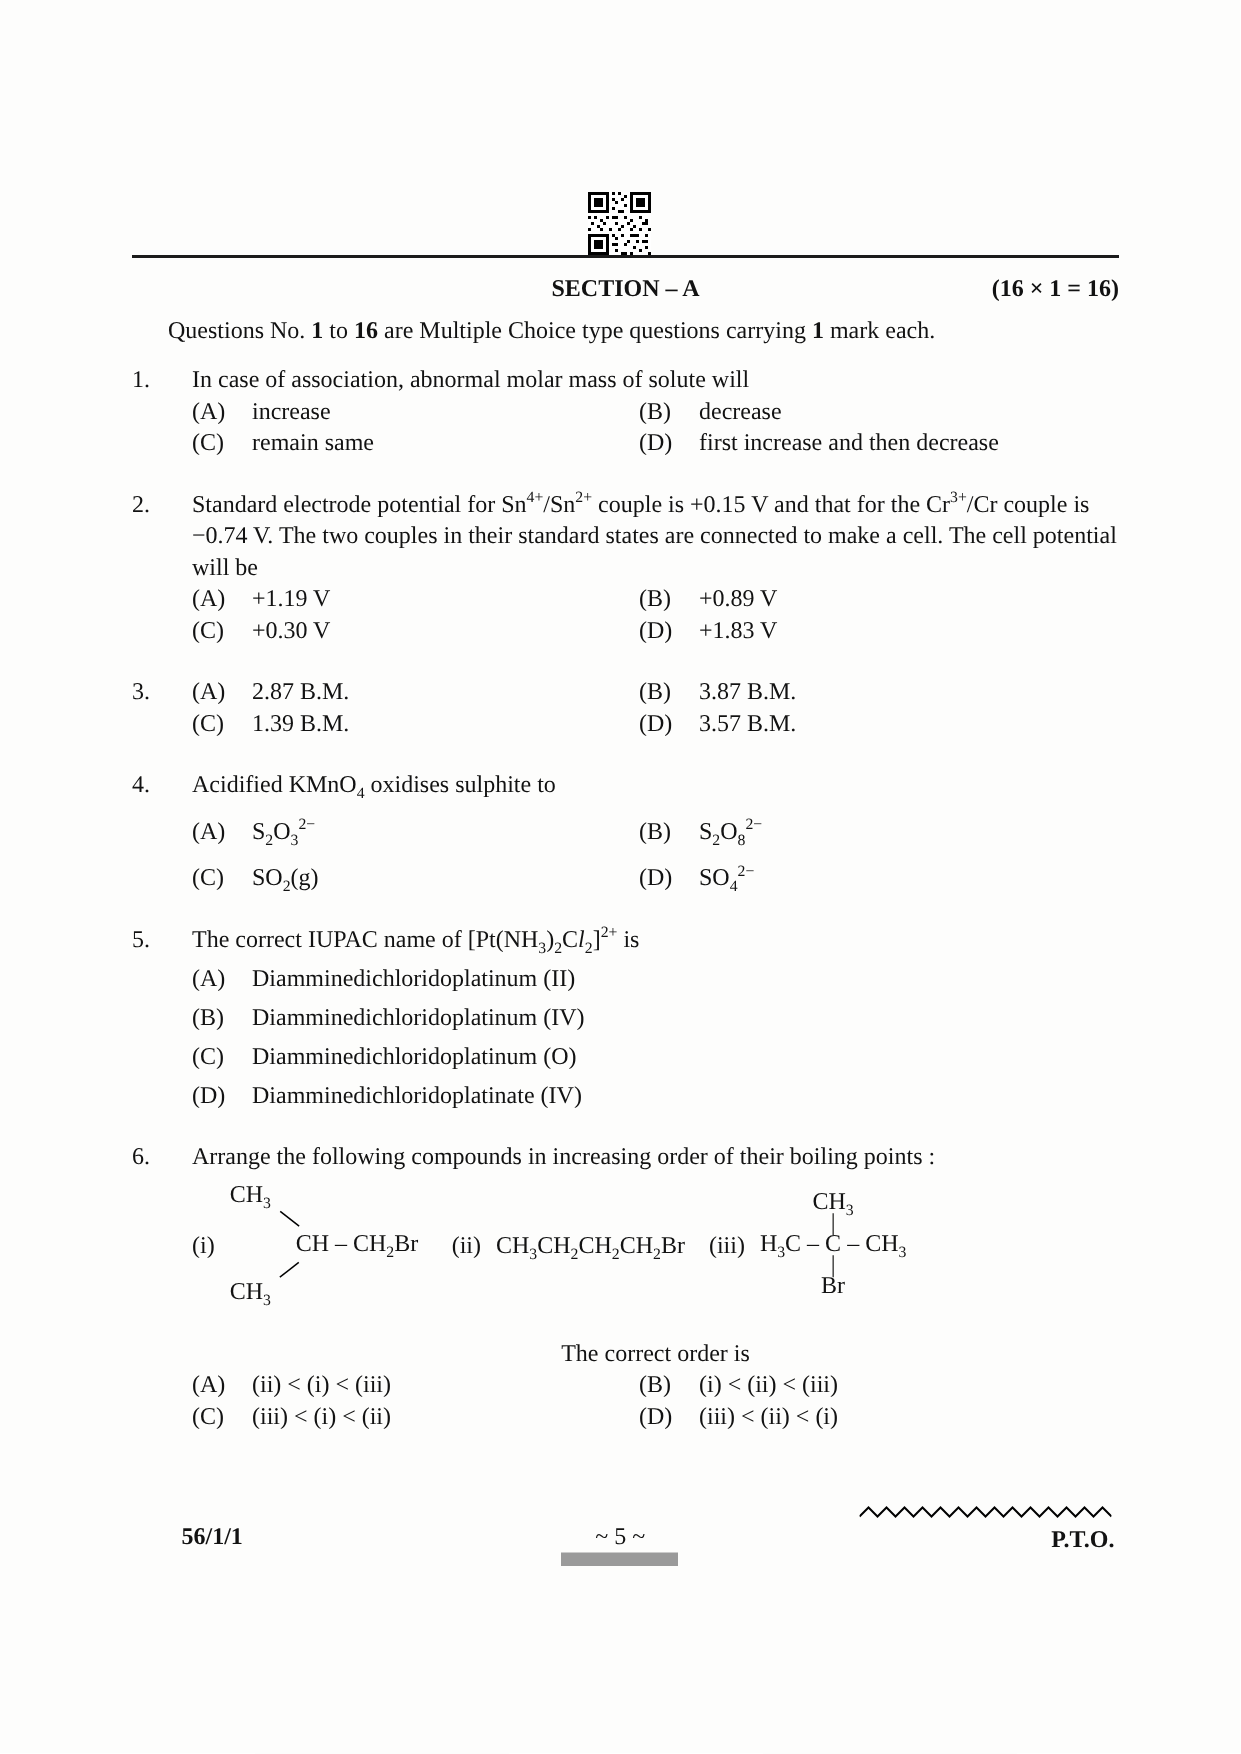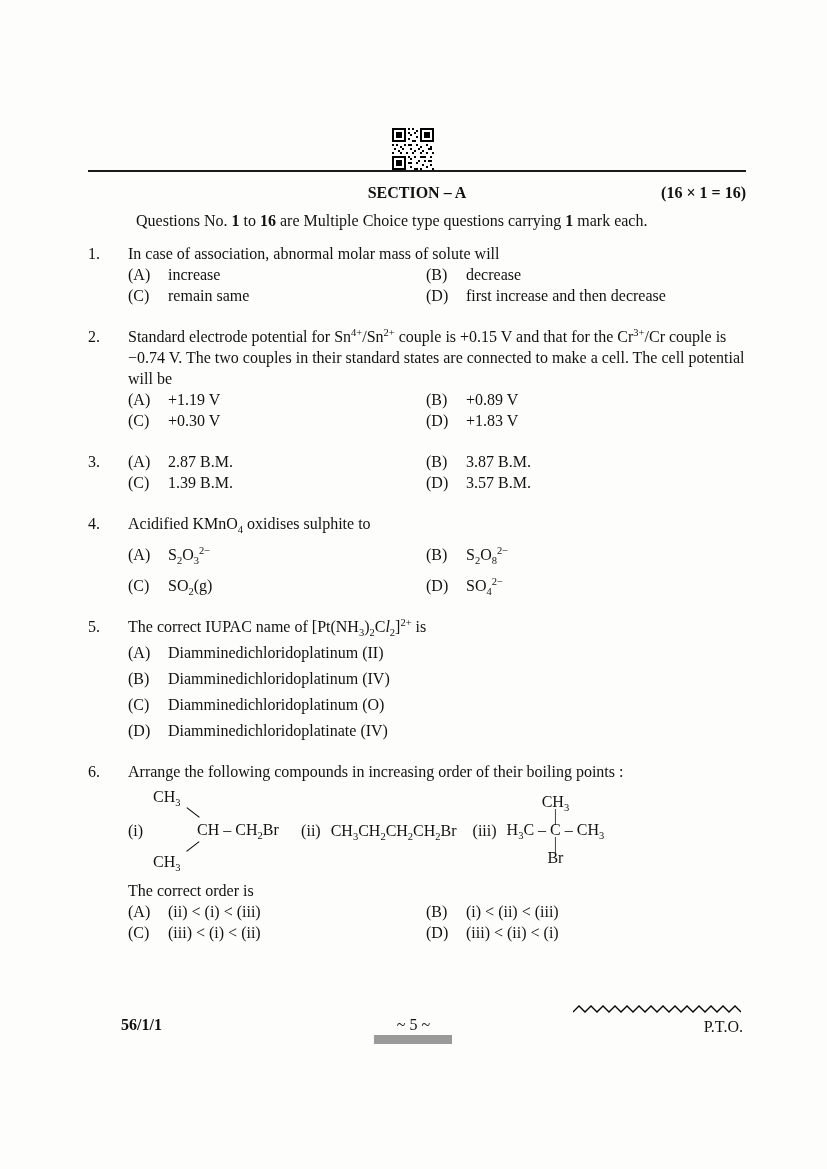--- a/index.html
+++ b/index.html
@@ -20,21 +20,21 @@
   b { font-weight: bold; }
 
   .qr { position: absolute; top: 128px; left: 392px; width: 42px; height: 42px; }
 
   .content { position: absolute; top: 170px; left: 88px; width: 658px; }
   .rule { border-top: 2.5px solid #1b1b1b; margin-bottom: 10px; }
 
   .section-row { position: relative; text-align: center; font-weight: bold; margin-bottom: 7px; }
   .section-marks { position: absolute; right: 0; top: 0; }
 
-  .intro { margin-left: 48px; max-width: 600px; }
+  .intro { margin-left: 24px; max-width: 600px; }
 
   .question { display: flex; margin-top: 20px; }
   .question.q-first { margin-top: 12px; }
   .q-num { width: 40px; flex: none; }
   .q-body { flex: 1; min-width: 0; }
 
   .opts2 { display: grid; grid-template-columns: 298px 1fr; }
   .opt { display: flex; }
   .opt-label { width: 40px; flex: none; }
   .opt-text { white-space: nowrap; }
@@ -48,27 +48,27 @@
   .si-top { position: absolute; left: 0; top: -2px; }
   .si-b1 { position: absolute; left: 32px; top: 24px; width: 16px; height: 1.4px; background: #000; transform: rotate(38deg); }
   .si-mid { position: absolute; left: 44px; top: 31px; white-space: nowrap; }
   .si-b2 { position: absolute; left: 32px; top: 58px; width: 16px; height: 1.4px; background: #000; transform: rotate(-38deg); }
   .si-bottom { position: absolute; left: 0; top: 63px; }
   .formula-ii { white-space: nowrap; margin: 0 16px 0 10px; }
   .struct-iii { display: flex; flex-direction: column; align-items: center; line-height: 16px; flex: none; margin-left: 10px; }
   .struct-iii .vbond { line-height: 12px; }
   .struct-iii div { white-space: nowrap; }
 
-  .followup { margin-top: 8px; }
+  .followup { margin-top: 20px; text-align: center; }
 
   
   .footer-code { position: absolute; left: 88px; top: 1014px; font-weight: bold; margin-left: 33px; }
   .page-num { position: absolute; left: 0; right: 0; top: 1014px; text-align: center; }
   .page-bar { position: absolute; left: 374px; top: 1035px; width: 78px; height: 9px; background: #9a9a9a; }
-  .footer-pto { position: absolute; right: 84px; top: 1016px; font-weight: normal; text-align: center; }
+  .footer-pto { position: absolute; right: 84px; top: 1016px; font-weight: bold; text-align: center; }
   .zigzag { position: absolute; right: 86px; top: 998px; }
 </style>
 </head>
 <body>
 
 <div class="page">
 
   <div class="qr">
     <svg width="42" height="42" viewBox="0 0 42 42" xmlns="http://www.w3.org/2000/svg">
       <rect width="42" height="42" fill="#ffffff"></rect>

